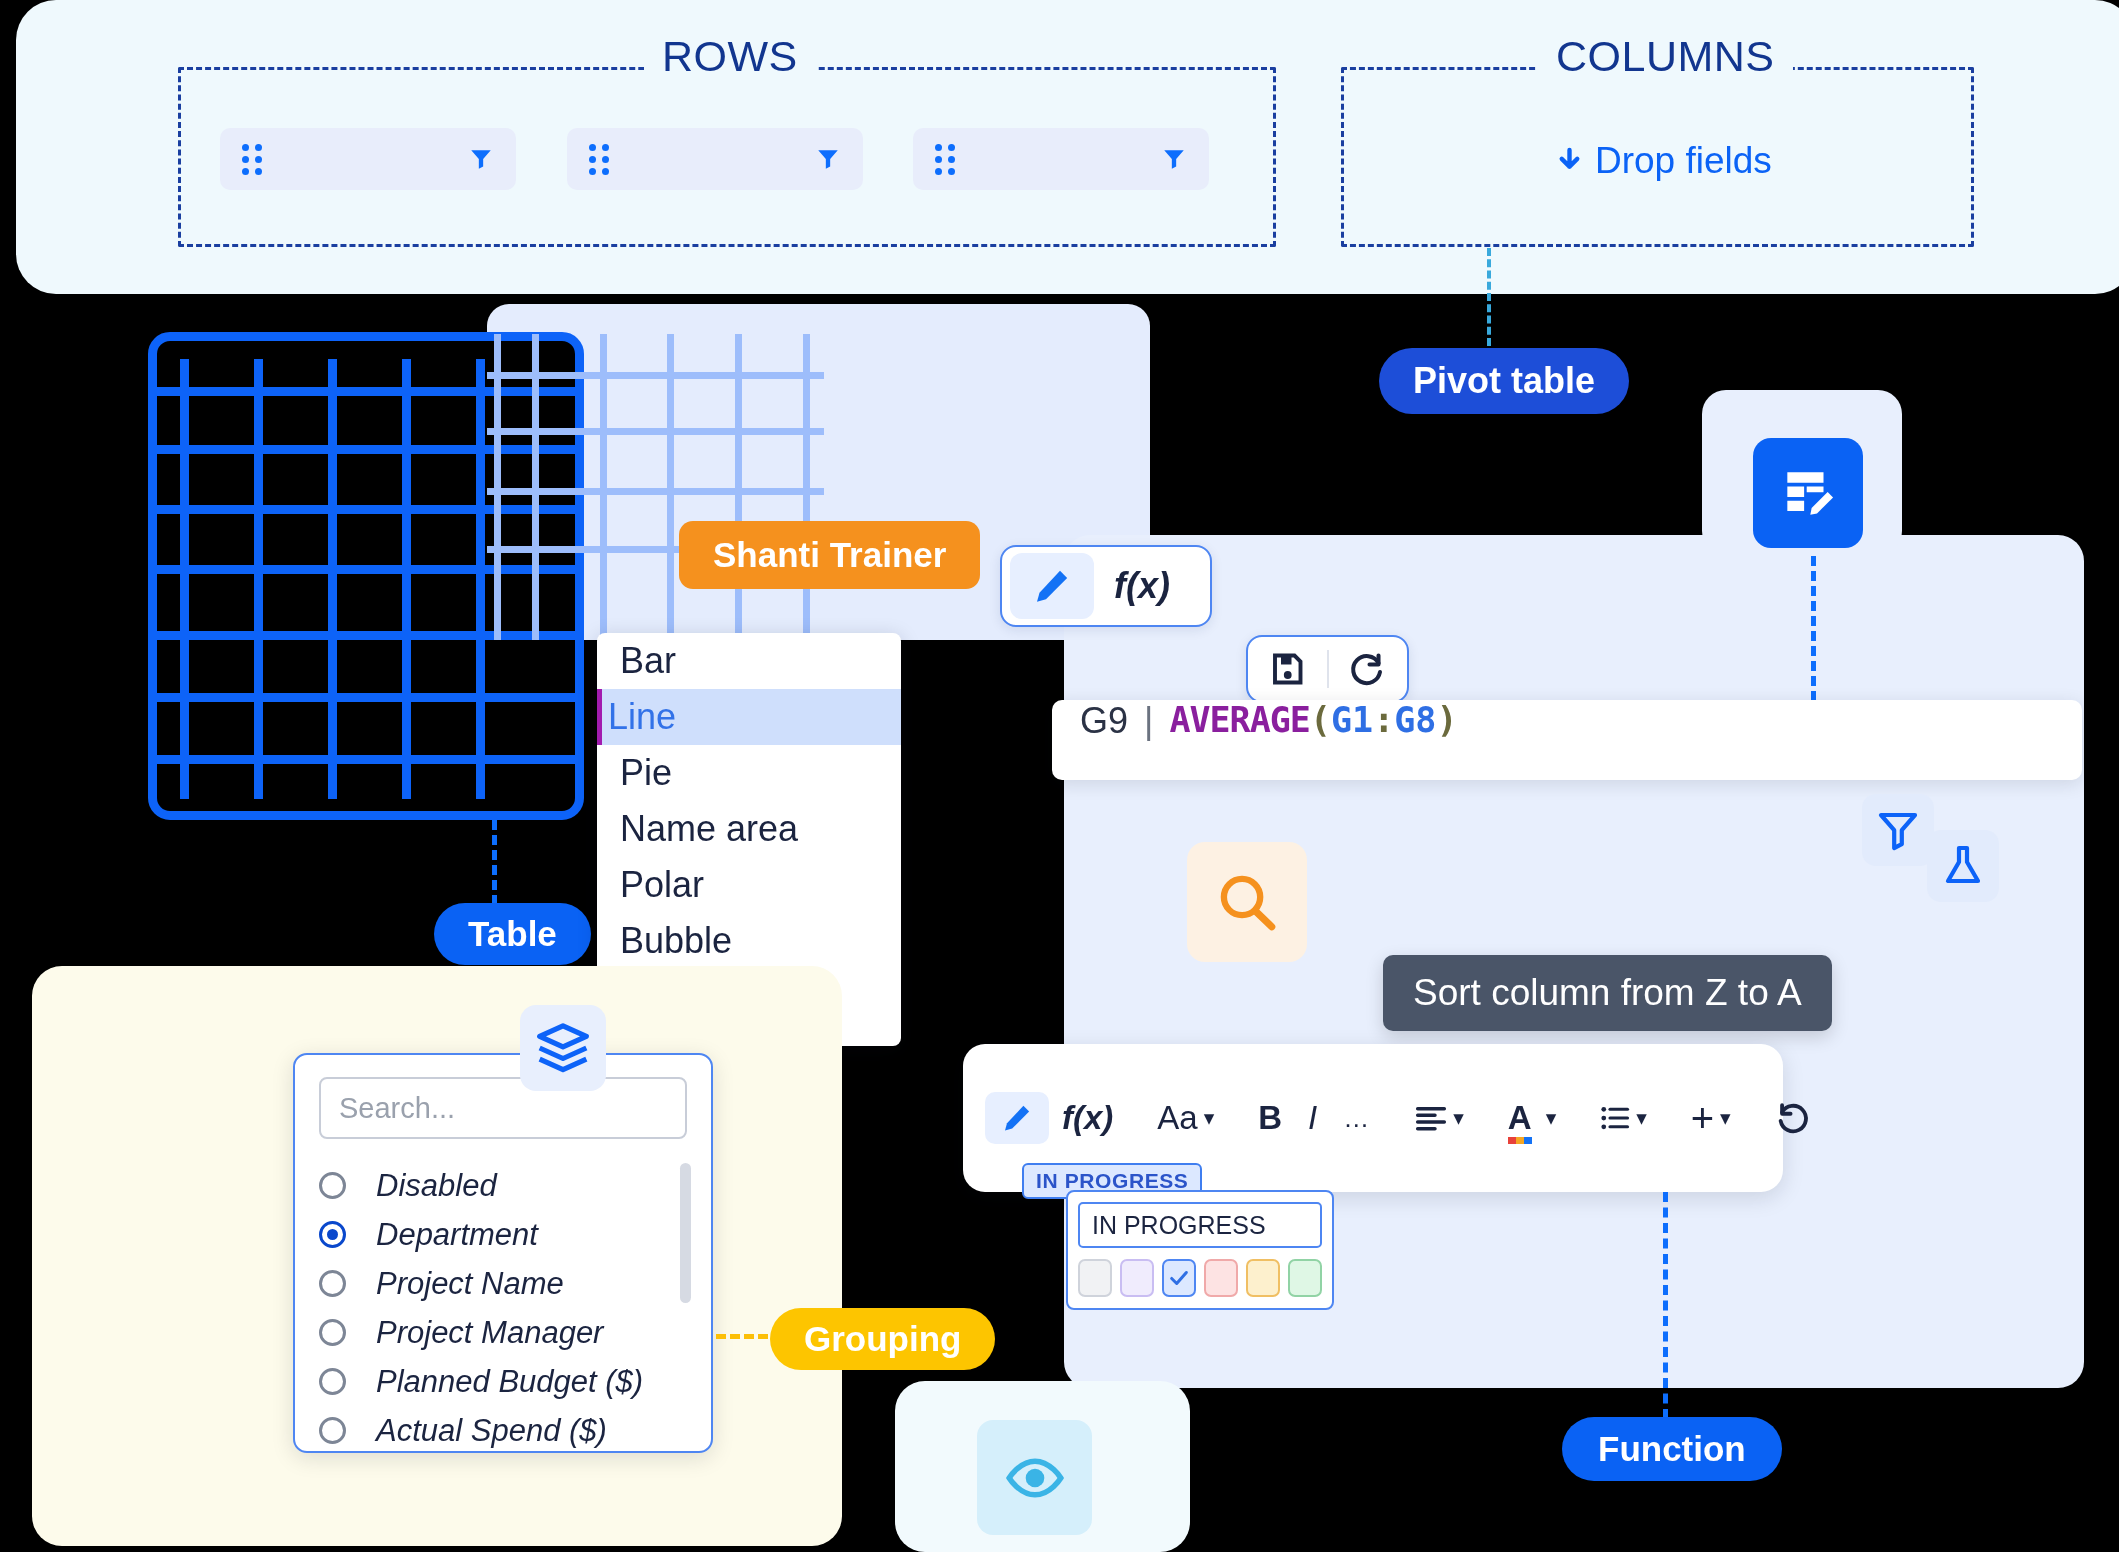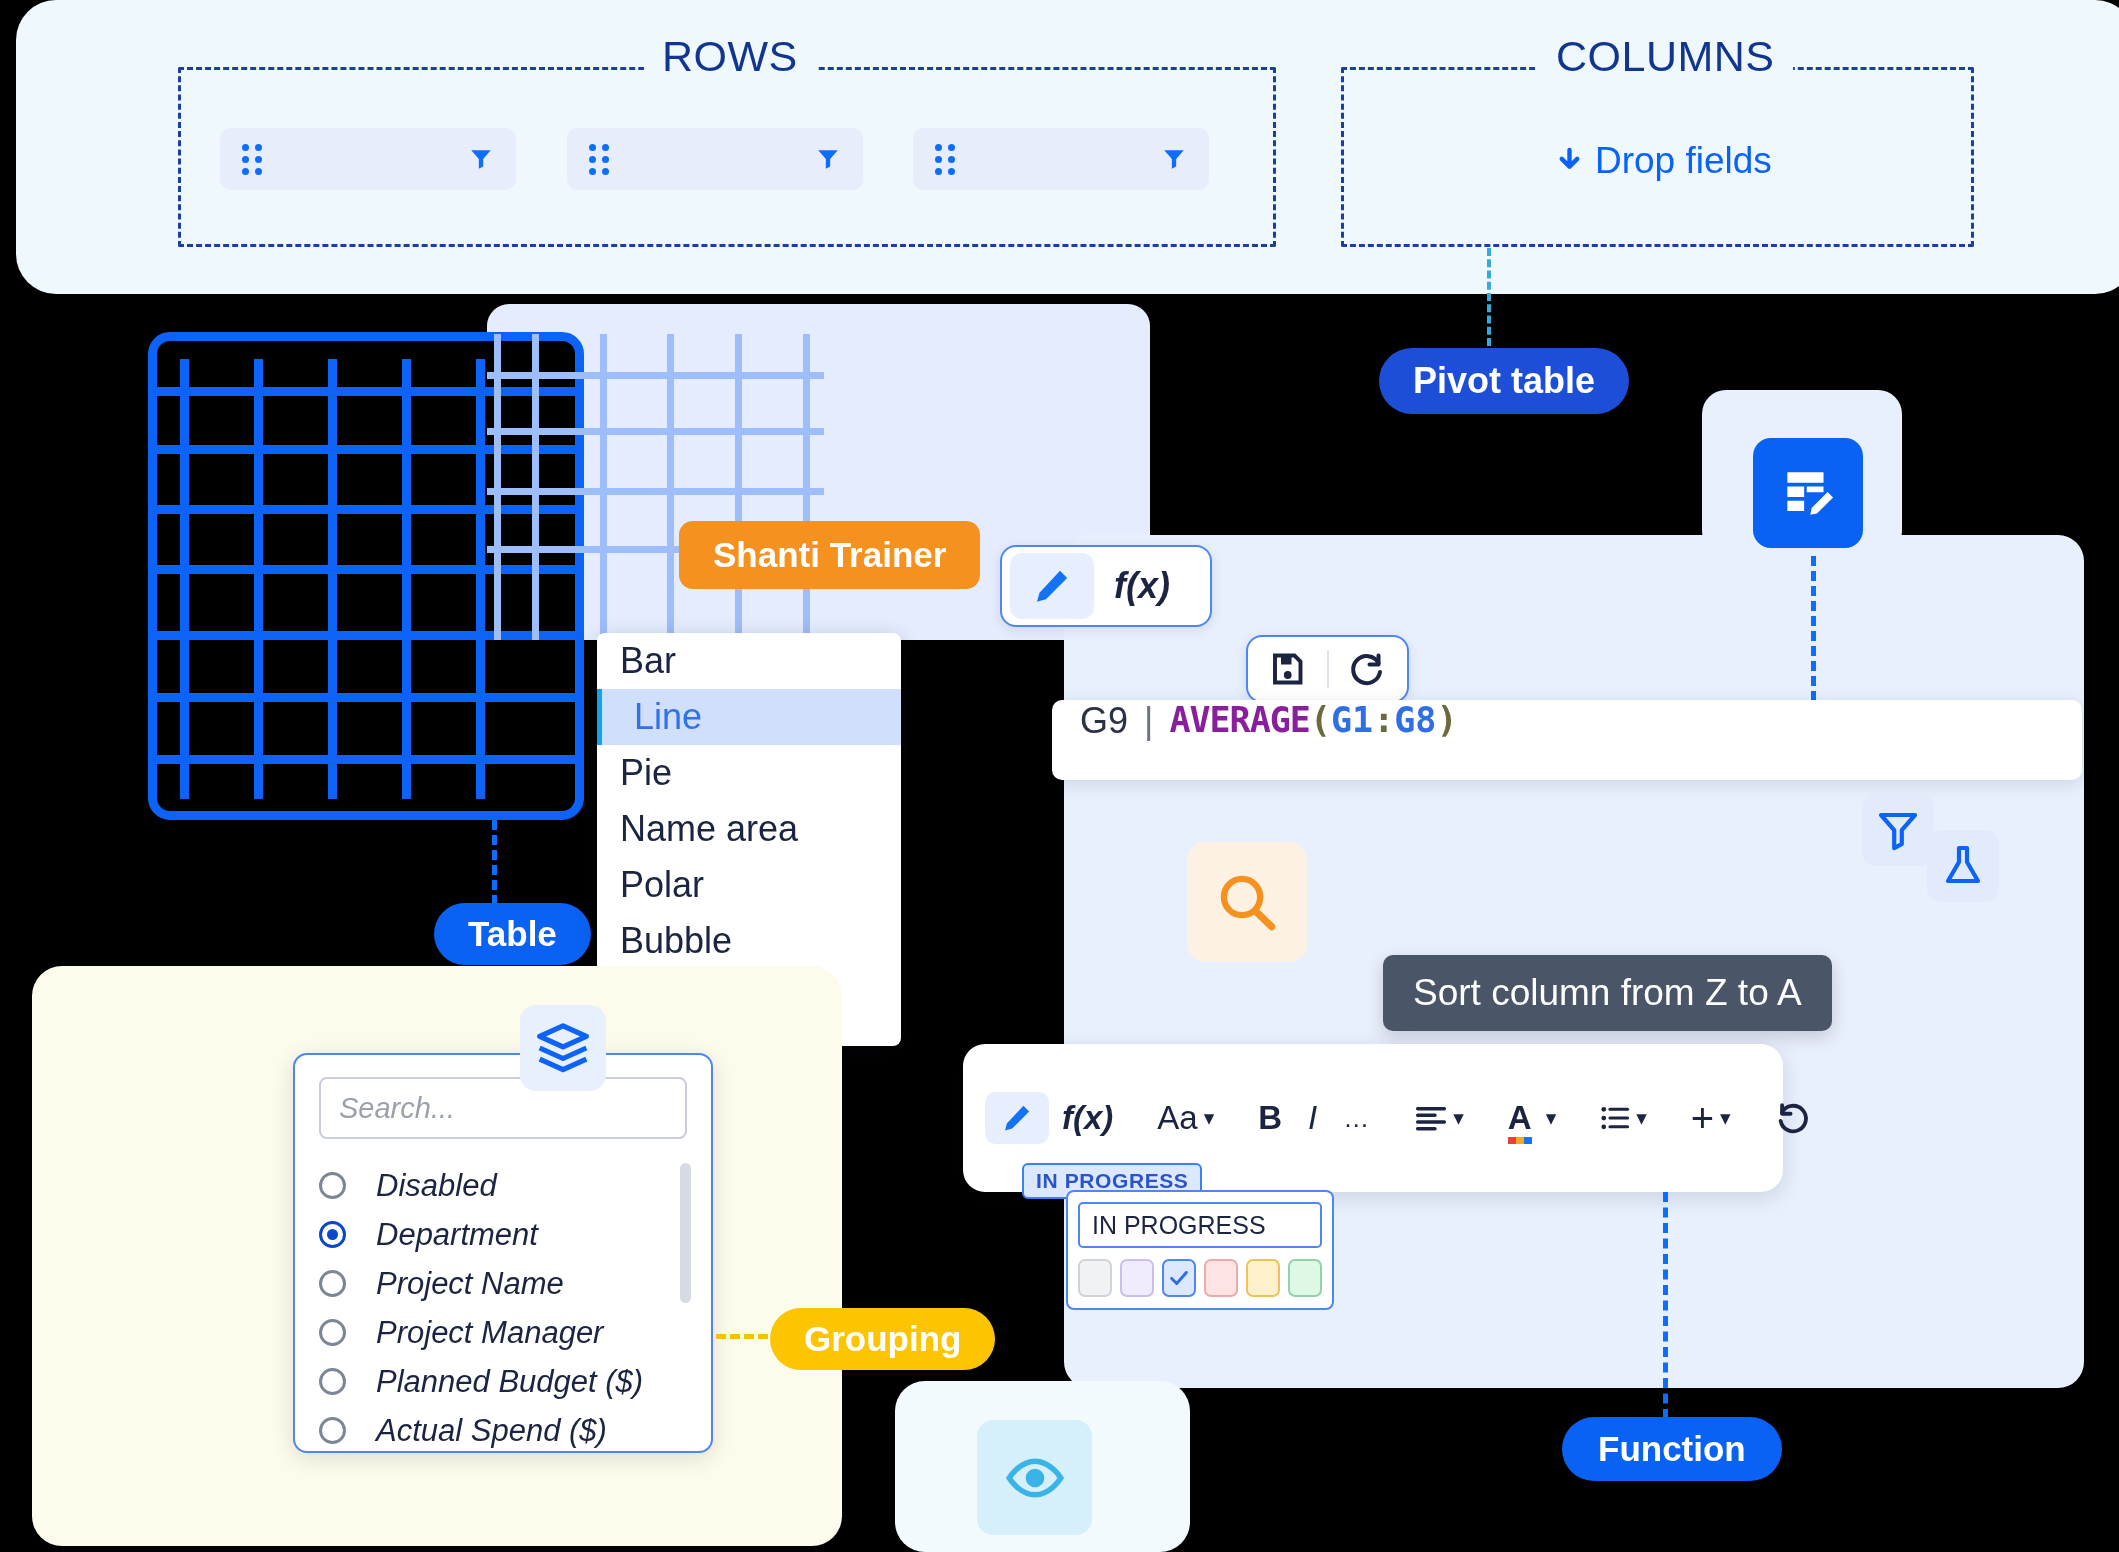--- a/index.html
+++ b/index.html
@@ -70,21 +70,21 @@
   
   .dd {
     position: absolute; left: 597px; top: 633px; width: 304px; height: 413px;
     background: #fff; border-radius: 8px; box-shadow: 0 4px 20px rgba(16,24,40,.18);
     overflow: hidden;
   }
   .dd-item {
     height: 56px; display: flex; align-items: center; padding-left: 23px;
     font-size: 36px; color: #1b2440;
   }
-  .dd-item.sel { background: #cfdffc; color: #3272e8; border-left: 5px solid #0ea5e9; padding-left: 32px; }
+  .dd-item.sel { background: #cfdffc; color: #3272e8; border-left: 5px solid #a21caf; padding-left: 6px; }
 
   
   .right-panel {
     position: absolute; left: 1064px; top: 535px; width: 1020px; height: 853px;
     background: #e8effd; border-radius: 26px;
   }
 
   
   .pill-white {
     position: absolute; background: #fff; border: 2px solid #4e86f2;
@@ -154,21 +154,21 @@
     background: #fdfbeb; border-radius: 30px;
   }
   .group-card {
     position: absolute; left: 293px; top: 1053px; width: 420px; height: 400px;
     background: #fff; border: 2px solid #4e86f2; border-radius: 14px;
     box-shadow: 0 5px 22px rgba(16,24,40,.13); padding: 22px 24px 0 24px;
   }
   .search-box {
     width: 100%; height: 62px; border: 2px solid #c8cdd8; border-radius: 8px;
     display: flex; align-items: center; padding-left: 18px;
-    font-size: 29px; color: #9aa1ad; font-style: italic;
+    font-size: 29px; color: #9aa1ad;
   }
   .radio-list { margin-top: 22px; position: relative; }
   .radio-row { display: flex; align-items: center; gap: 30px; height: 49px; font-style: italic; }
   .radio {
     width: 27px; height: 27px; border: 3px solid #7d8696; border-radius: 50%;
     flex: 0 0 auto; position: relative;
   }
   .radio.on { border-color: #0a48cc; }
   .radio.on::after {
     content: ''; position: absolute; left: 5px; top: 5px;

